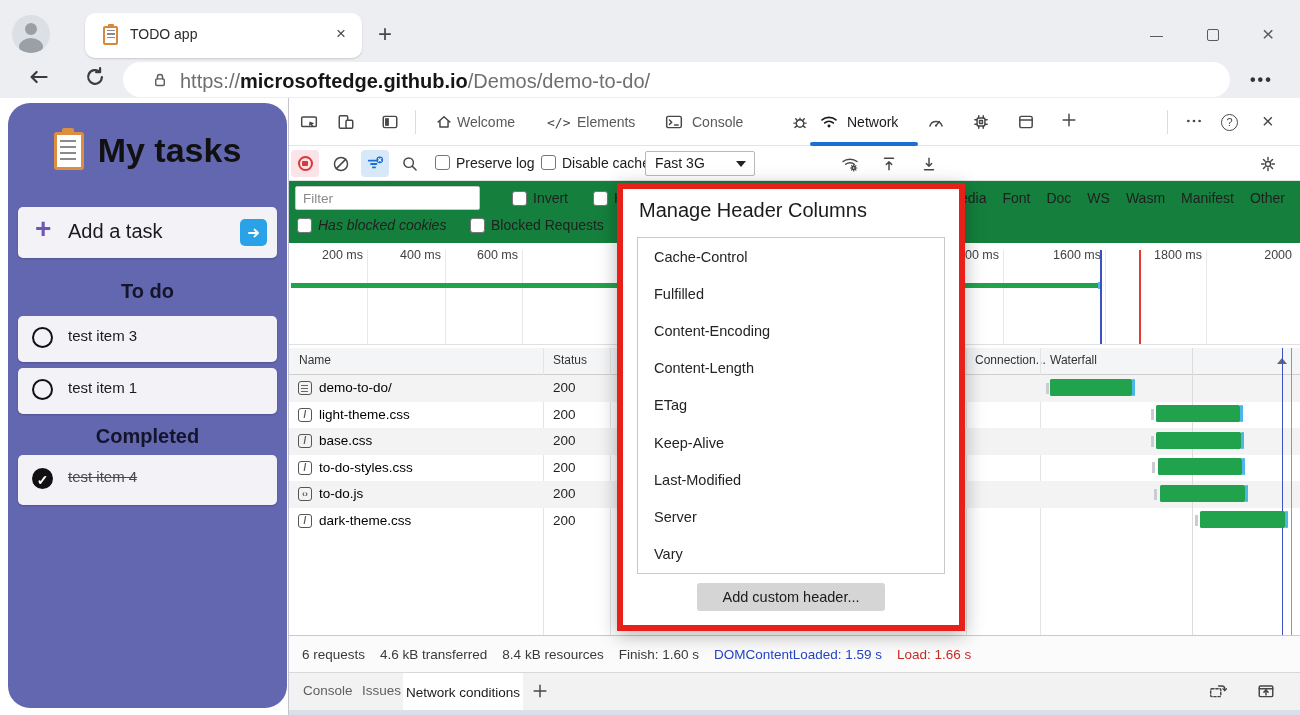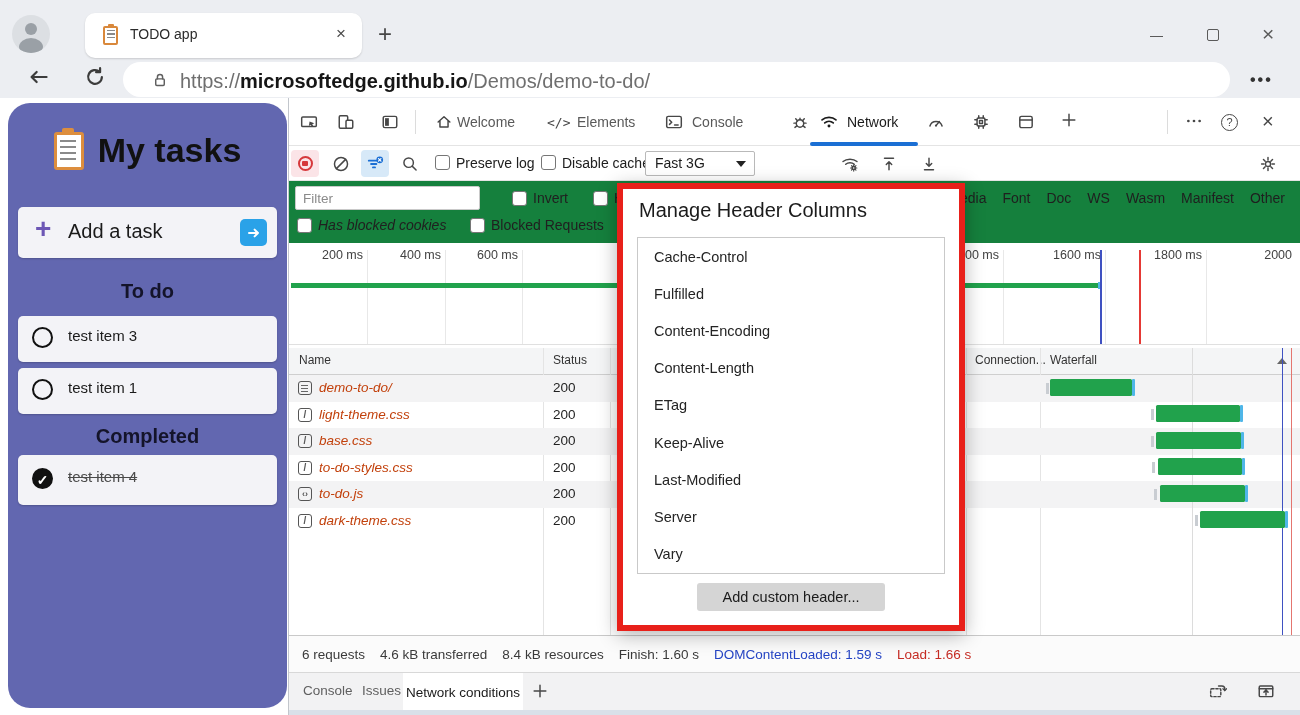--- a/index.html
+++ b/index.html
@@ -115,21 +115,21 @@
   .thcell { position:absolute; top:5px; }
   .colline { position:absolute; top:250px; height:287px; width:1px; background:#e4e4e4; }
   .trow { position:absolute; left:0; width:100%; height:26.5px; }
   .stripe { background:#f3f3f4; }
   .ficon { position:absolute; left:9px; top:6px; width:14px; height:14px; border:1.3px solid #555;
            border-radius:3px; font-size:9px; color:#555; text-align:center; line-height:12px; }
   .ficon.doc::after { content:""; position:absolute; left:2px; top:2.5px; width:7px; height:7px;
         background:repeating-linear-gradient(#666 0 1.2px, transparent 1.2px 3px); }
   .ficon.css::after { content:"/"; font-size:10px; font-weight:700; }
   .ficon.js::after  { content:"\2039\203A"; font-size:9px; font-weight:700; letter-spacing:0; }
-  .tname { position:absolute; left:30px; top:5px; color:#c2410c;font-style:italic; }
+  .tname { position:absolute; left:30px; top:5px; color:#000000; }
   .tstatus { position:absolute; left:264px; top:5px; color:#1f1f1f; }
 
   .wf { position:absolute; left:751px; top:277px; width:260px; height:260px; }
   .wfline { position:absolute; top:-27px; height:287px; width:1px; }
   .wfbar { position:absolute; height:17px; background:#21a24c; border-radius:1.5px; }
   .wfbar::after { content:""; position:absolute; right:-3px; top:0; width:3.5px; height:17px; background:#4fb6e8; border-radius:1px; }
   .wftick { position:absolute; width:2.5px; height:11px; background:#c9cdd2; margin-top:3px; }
   .sortarrow { position:absolute; left:988px; top:10px; width:0; height:0; border-left:5px solid transparent;
                border-right:5px solid transparent; border-bottom:6px solid #666; }
 

